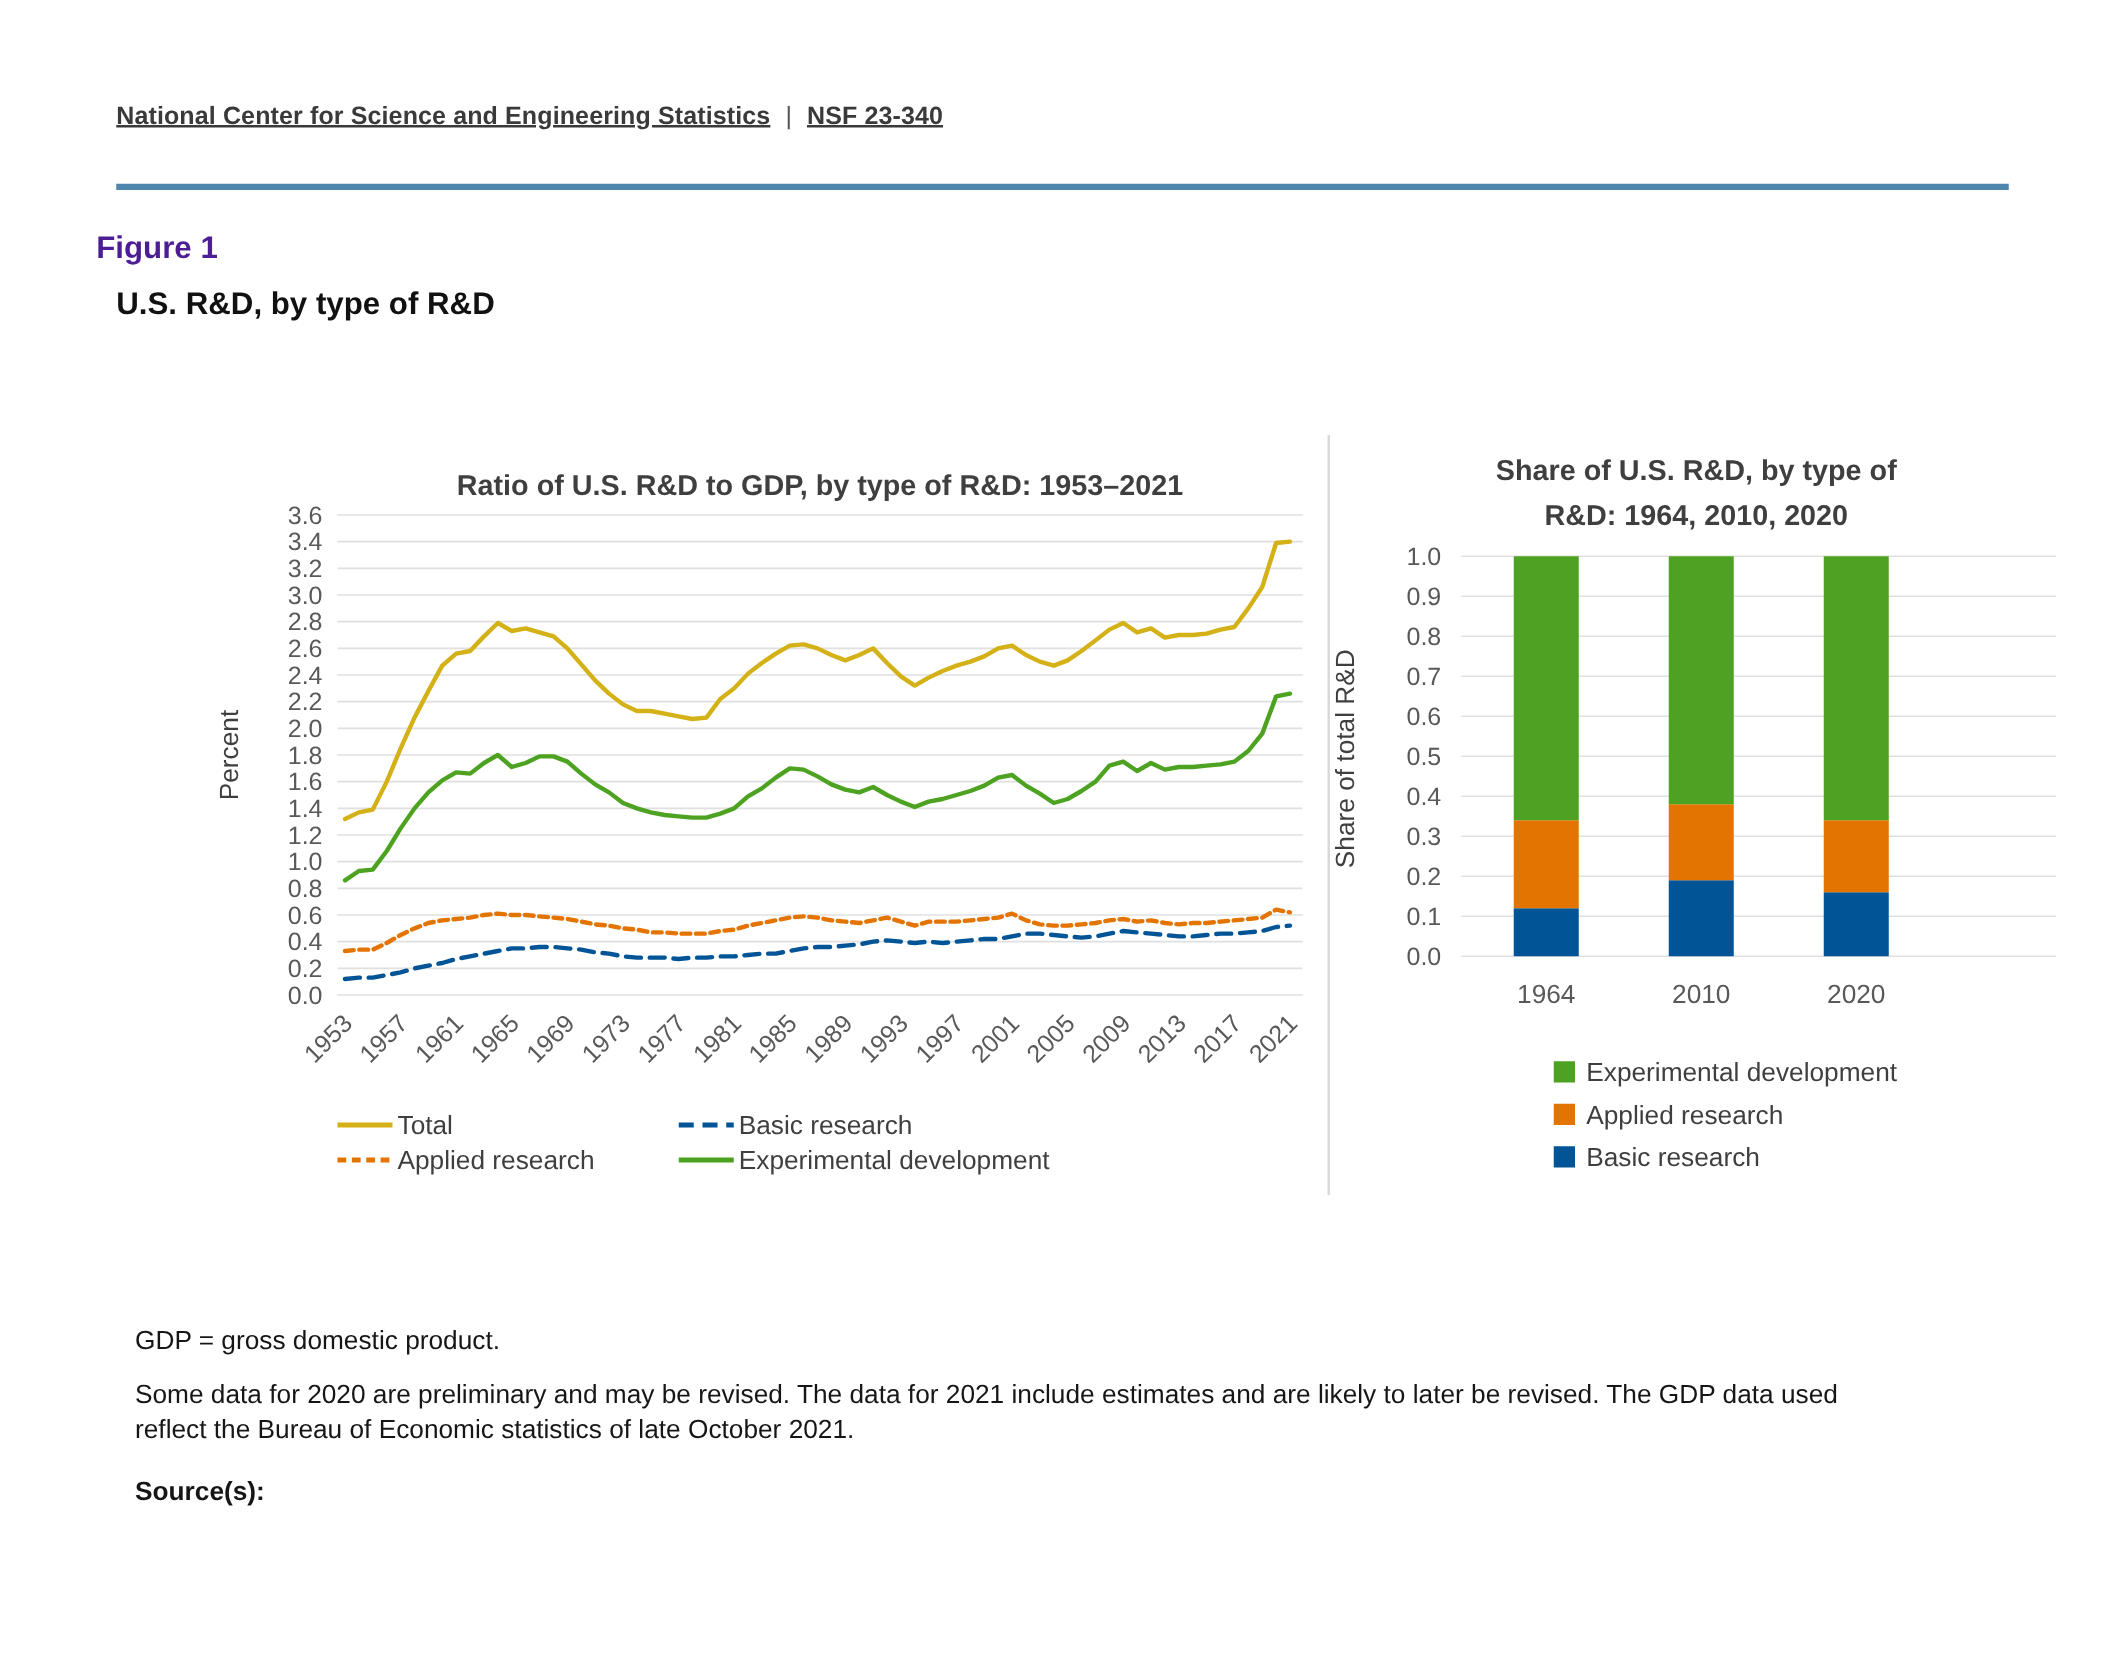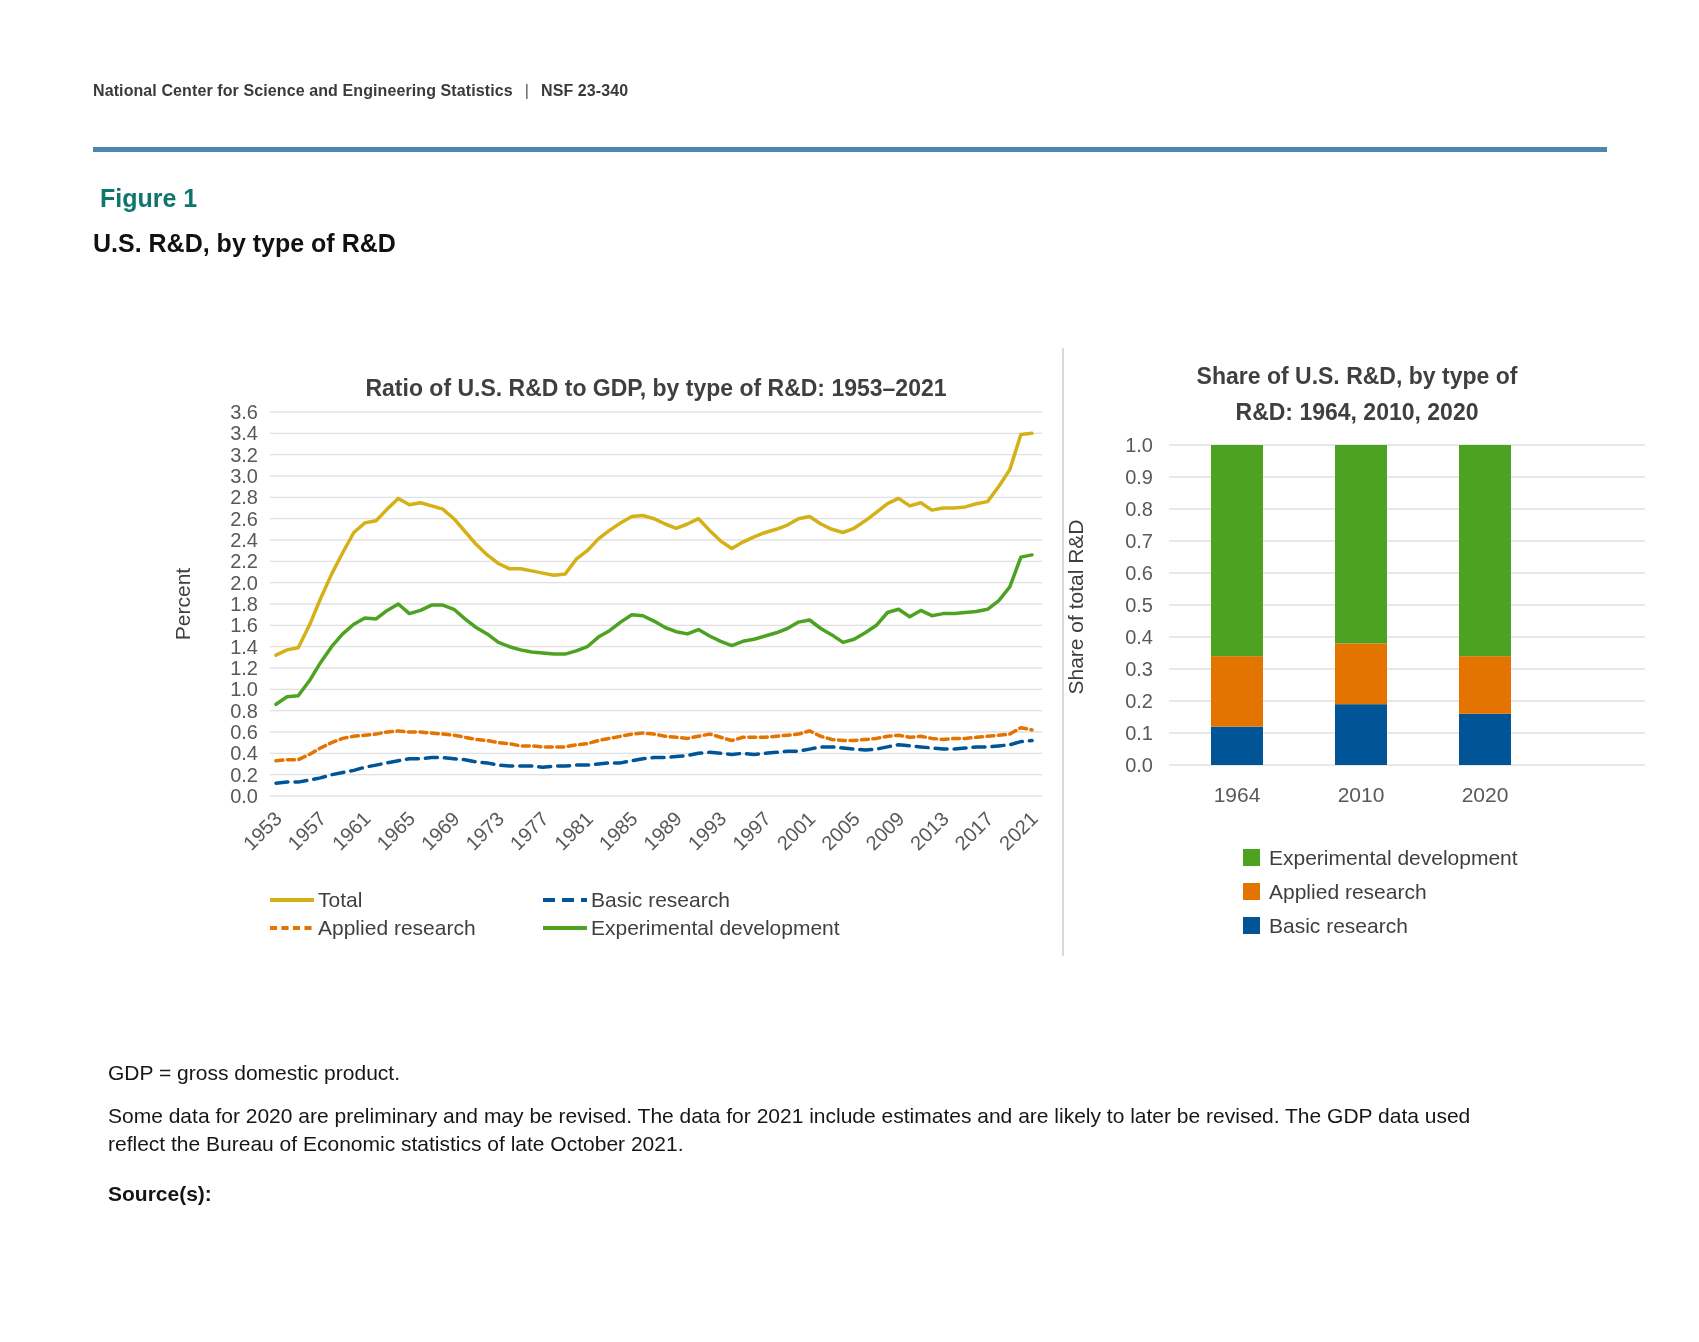--- a/index.html
+++ b/index.html
@@ -1,21 +1,21 @@
 <!DOCTYPE html>
 <html><head>
 <meta charset="utf-8">
 <style>
   html,body{margin:0;padding:0;background:#ffffff;}
   body{width:1699px;height:1342px;font-family:"Liberation Sans",sans-serif;position:relative;}
   .page{position:absolute;left:0;top:0;width:1699px;height:1342px;background:#fff;overflow:hidden;}
-  .header{position:absolute;left:93px;top:82px;font-size:16px;font-weight:700;color:#3a3a3a;letter-spacing:.1px;}
+  .header{position:absolute;left:93px;top:82px;font-size:20px;font-weight:700;color:#3a3a3a;letter-spacing:.1px;text-decoration:underline;}
   .header .sep{margin:0 12px;font-weight:400;color:#555;}
   .rule{position:absolute;left:93px;top:147px;width:1514px;height:5px;background:#4e87ae;}
-  .figure-label{position:absolute;left:100px;top:184px;font-size:25px;font-weight:700;color:#0f766e;}
+  .figure-label{position:absolute;left:77px;top:184px;font-size:25px;font-weight:700;color:#4c1d95;}
   .figure-title{position:absolute;left:93px;top:229px;font-size:25px;font-weight:700;color:#111111;}
   svg.chart{position:absolute;overflow:visible;}
   #line-chart{left:170px;top:330px;}
   #bar-chart{left:1065px;top:330px;}
   .divider{position:absolute;left:1062px;top:348px;width:2px;height:608px;background:#d9d9d9;}
   svg text{font-family:"Liberation Sans",sans-serif;}
   .chart-title{font-size:23px;font-weight:700;fill:#3f3f3f;}
   .axis-label{font-size:21px;fill:#3f3f3f;}
   .footer{position:absolute;left:93px;top:1044px;width:1430px;font-size:21px;color:#161616;line-height:28px;}
   .footer p{margin:15px;}

